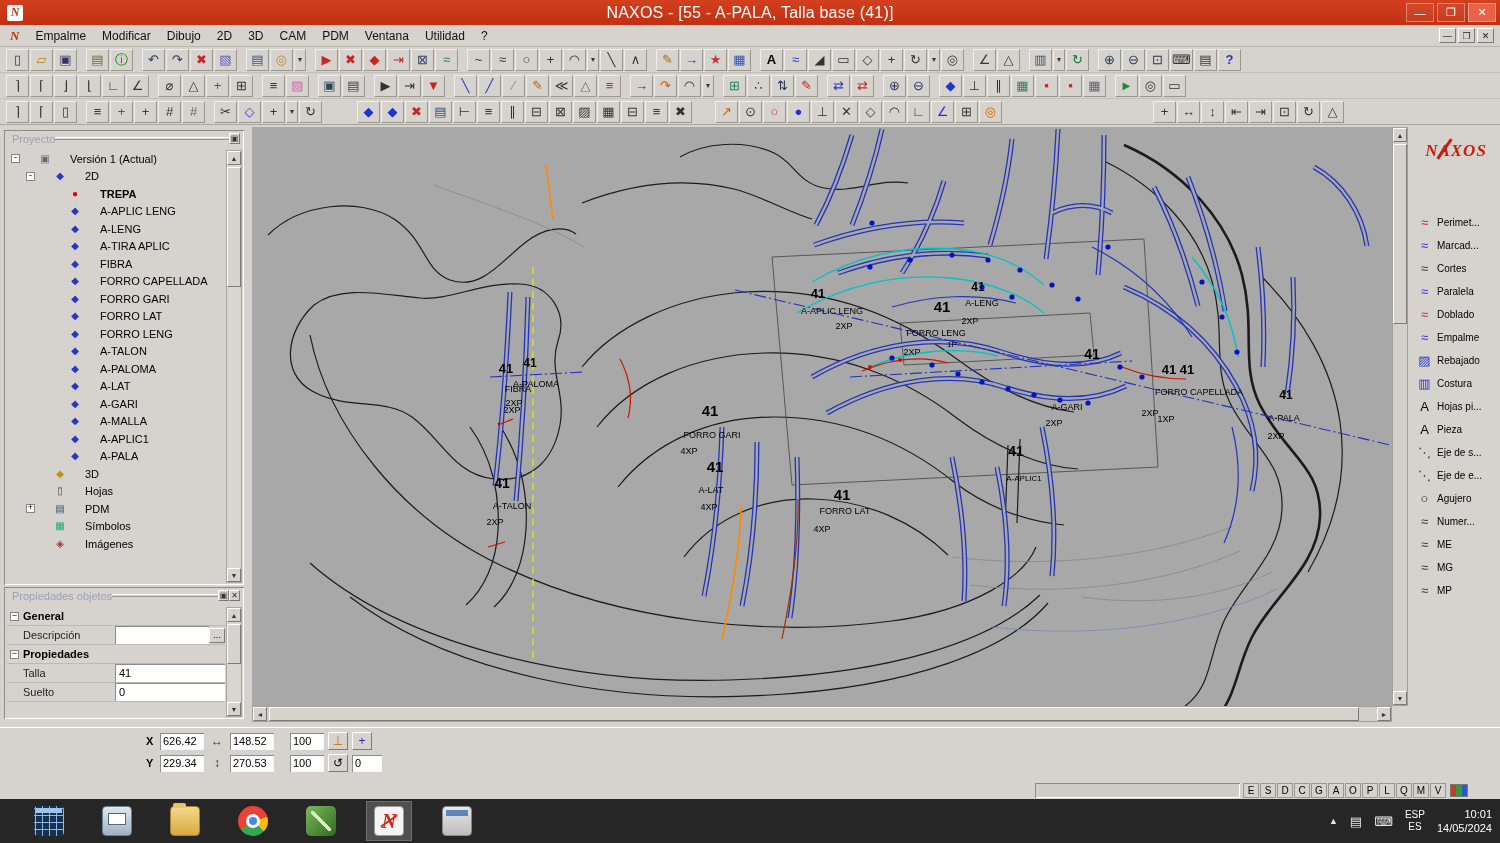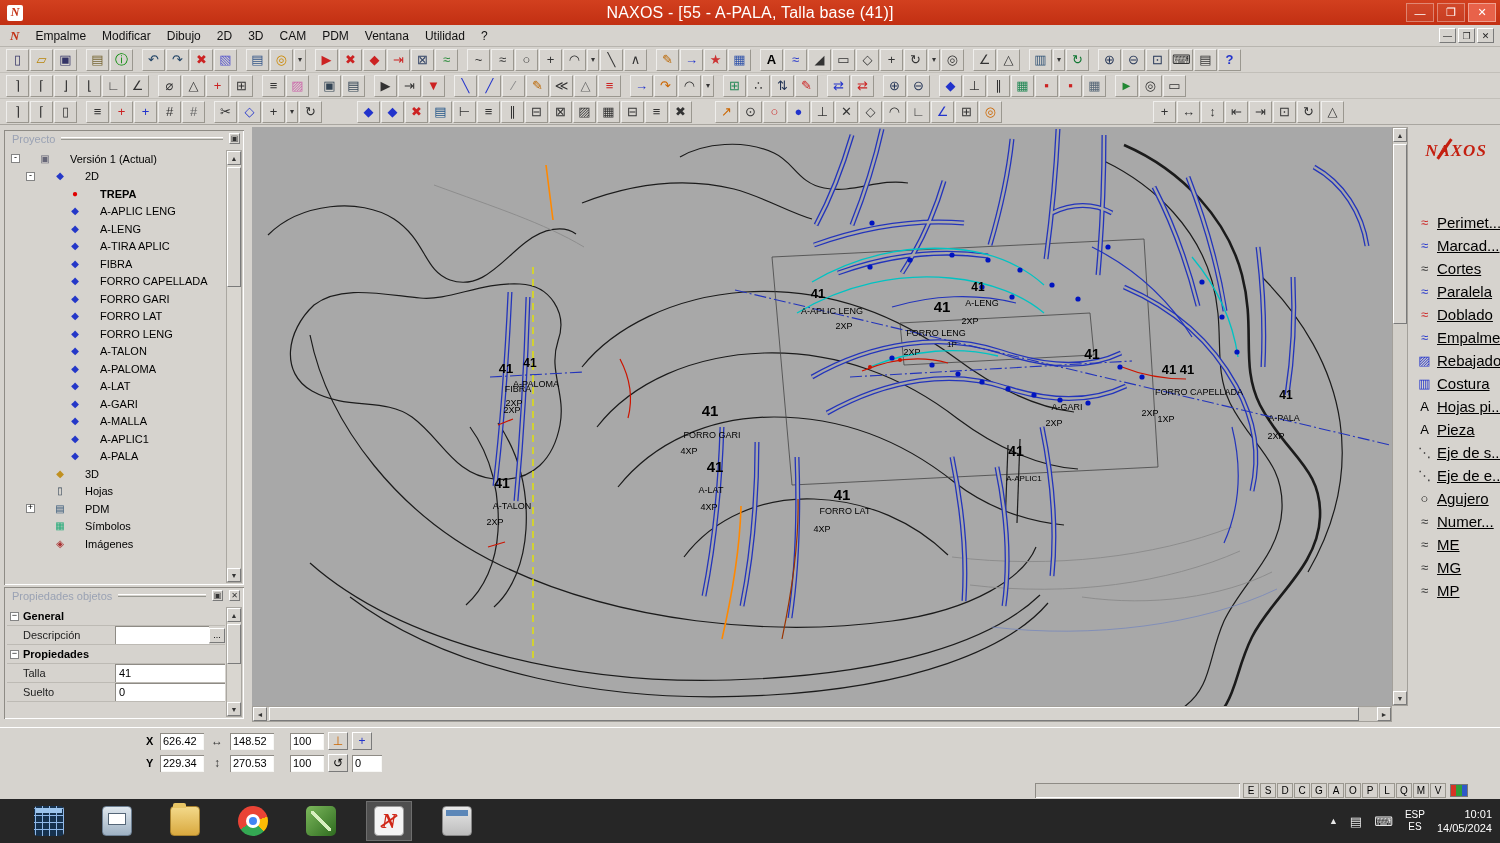--- a/index.html
+++ b/index.html
@@ -30,21 +30,21 @@
   .tbtn[data-kind="dd"] { width:12px; font-size:8px; color:#333; }
   .tg { line-height:1; }
 
   
   .main { position:absolute; left:0; top:125px; width:1500px; height:602px; background:#d6d3ce; }
 
   
   .panel { position:absolute; left:4px; width:240px; background:#d6d3ce; box-shadow:inset 1px 1px #8e8b85, inset -1px -1px #fff; }
   .panel.proyecto { top:5px; height:455px; }
   .panel.props { top:462px; height:132px; }
-  .panel-title { height:17px; display:flex; align-items:center; padding:0 4px 0 8px; color:#9aa2b4; font-size:11px; gap:6px; }
+  .panel-title { height:17px; display:flex; align-items:center; padding:0 4px 0 8px; color:#9aa2b4; font-size:11px; }
   .panel-title .rule { flex:1; height:3px; border-top:1px solid #fff; border-bottom:1px solid #979790; }
   .ptl-btn { width:11px; height:11px; font-size:8px; display:flex; align-items:center; justify-content:center; background:#d6d3ce; border:1px solid; border-color:#fff #7a7a7a #7a7a7a #fff; color:#333; flex:none; }
 
   .tree { position:absolute; left:3px; top:20px; right:19px; bottom:3px; overflow:hidden; font-size:11px; color:#000; }
   .trow { height:17.5px; display:flex; align-items:center; gap:19px; white-space:nowrap; }
   .exp { width:9px; height:9px; flex:none; visibility:hidden; font-size:9px; line-height:7px; text-align:center; color:#000; }
   .exp[data-exp] { visibility:visible; border:1px solid #848484; background:#fff; }
   .exp[data-exp]::before { content:attr(data-exp); position:relative; top:-1px; }
   .ticn { width:12px; flex:none; text-align:center; font-size:10px; line-height:1; }
   .ticn[data-icon="diamond-blue"]::before { content:"◆"; color:#2437c8; }
@@ -104,21 +104,21 @@
   .dotr { fill:#cc1400; }
 
   
   .right-col { position:absolute; left:1412px; top:0; width:88px; height:602px; background:#d6d3ce; }
   .logo { position:absolute; left:6px; top:8px; width:76px; height:36px; display:flex; align-items:center; justify-content:center; }
   .logo span { color:#c41f10; font:italic bold 17px "Liberation Serif",serif; letter-spacing:1px; position:relative; }
   .logo span::after { content:""; position:absolute; left:18px; top:-4px; width:3px; height:24px; background:#c41f10; transform:rotate(35deg); }
   .tools { position:absolute; left:2px; top:86px; right:2px; }
   .tool { height:23px; display:flex; align-items:center; gap:4px; padding-left:2px; }
   .tool-ic { width:17px; flex:none; text-align:center; font-size:13px; line-height:1; }
-  .tool-lb { font-size:15px; color:#000; white-space:nowrap;text-decoration:underline; }
+  .tool-lb { font-size:10px; color:#000; white-space:nowrap; }
 
   
   .statusbar { position:absolute; left:0; top:727px; width:1500px; height:72px; background:#d6d3ce; border-top:1px solid #fff; }
   .srow { position:absolute; left:146px; display:flex; align-items:center; gap:4px; }
   .srow.a { top:4px; } .srow.b { top:26px; }
   .slab { font-size:11px; font-weight:bold; color:#000; width:10px; }
   .sfield { height:17px; background:#fff; box-shadow:inset 1px 1px #8e8b85, inset -1px -1px #f7f7f5; font-size:11px; color:#000; display:flex; align-items:center; padding-left:3px; }
   .w44 { width:44px; } .w34 { width:34px; } .w30 { width:30px; }
   .sic { width:18px; text-align:center; font-size:12px; color:#333; }
   .sbtn { width:20px; height:18px; display:flex; align-items:center; justify-content:center; font-size:12px; background:#d6d3ce; border:1px solid; border-color:#fff #7a7a7a #7a7a7a #fff; }

